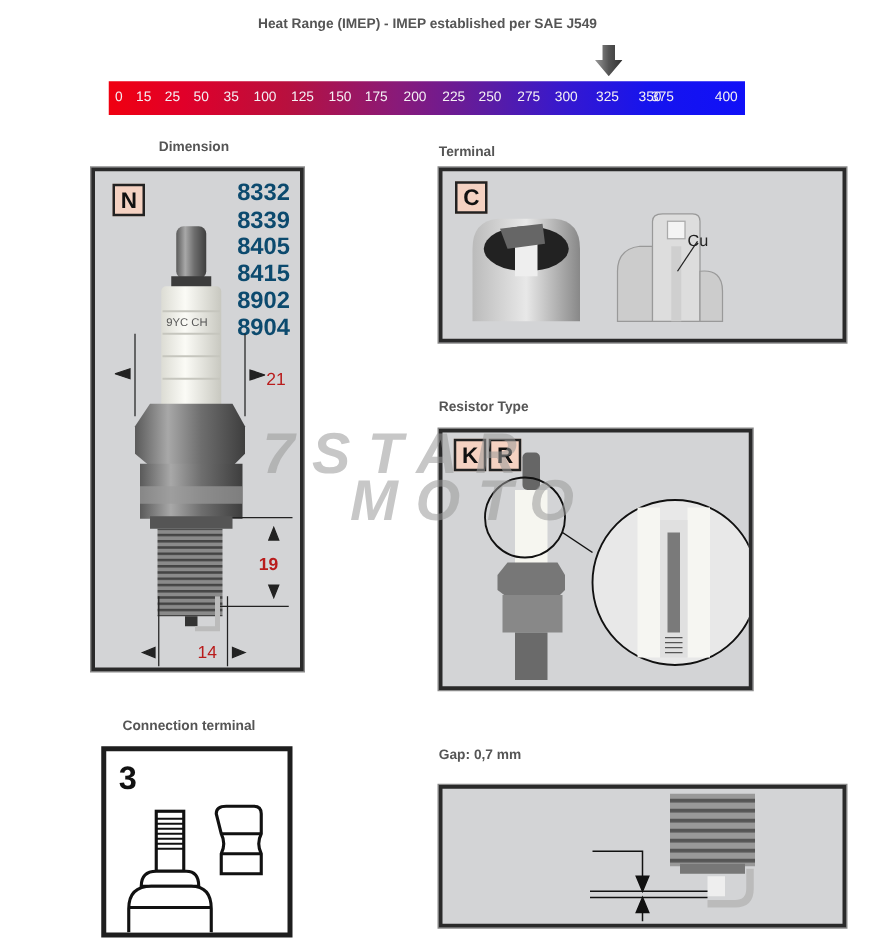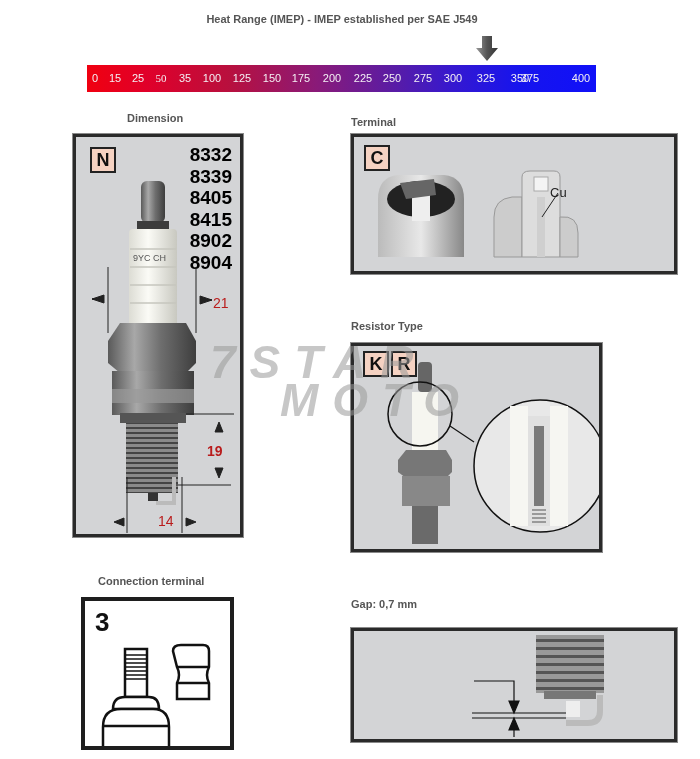--- a/index.html
+++ b/index.html
@@ -6,21 +6,21 @@
   body { width:700px; height:759px; position:relative; overflow:hidden; font-family:"Liberation Sans", sans-serif; }
   .abs { position:absolute; }
   .title { color:#555555; font-size:11px; font-weight:bold; }
   .heat-title { left:0; width:700px; top:13px; text-align:center; left:-8px; }
   .heat-bar { left:87px; top:65px; width:509px; height:27px;
     background:linear-gradient(to right,#f00010 0%,#e0002a 12%,#b8103e 28%,#8a1a78 45%,#5a1ca4 60%,#3518d0 72%,#1614ee 85%,#1010f8 100%); }
   .heat-bar .tick { position:absolute; top:7px; color:#f4f0f4; font-size:11px; transform:translateX(-50%); }
   .heat-arrow { left:476px; top:36px; width:22px; height:25px; }
   .box { border:3px solid #2a2a2a; box-shadow:0 0 0 1px #8a8a8a; background:#d3d4d6; box-sizing:border-box; }
   .letter { position:absolute; width:22px; height:22px; border:2px solid #222; background:#f5d2c2; color:#111; font-weight:bold; font-size:18px; line-height:22px; text-align:center; box-sizing:content-box; }
-  .part-list { position:absolute; right:8px; top:7px; color:#000000; font-weight:bold; font-size:19px; line-height:21.5px; text-align:right; }
+  .part-list { position:absolute; right:8px; top:7px; color:#0c4a6e; font-weight:bold; font-size:19px; line-height:21.5px; text-align:right; }
   .dim-label { position:absolute; color:#b91c1c; font-size:14px; }
   .watermark { left:200px; top:338px; width:360px; height:80px; pointer-events:none; }
 </style>
 </head>
 <body>
 
 <div class="abs title heat-title">Heat Range (IMEP) - IMEP established per SAE J549</div>
 
 <svg class="abs heat-arrow" viewBox="0 0 22 25">
   <defs>
@@ -30,21 +30,21 @@
         <stop offset="1" stop-color="#333"></stop>
       </linearGradient>
     </defs>
   <path d="M6 0 H16 V12 H22 L11 25 L0 12 H6 Z" fill="url(#ag)"></path>
 </svg>
 
 <div class="abs heat-bar" id="heatbar">
     <span class="tick" style="left: 8px;">0</span>
     <span class="tick" style="left: 28px;">15</span>
     <span class="tick" style="left: 51px; text-align: right;">25</span>
-    <span class="tick" style="left: 74px; font-family: Liberation Serif, serif;">50</span>
+    <span class="tick" style="left: 74px;">50</span>
     <span class="tick" style="left: 98px;">35</span>
     <span class="tick" style="left: 125px;">100</span>
     <span class="tick" style="left: 155px;">125</span>
     <span class="tick" style="left: 185px;">150</span>
     <span class="tick" style="left: 214px;">175</span>
     <span class="tick" style="left: 245px;">200</span>
     <span class="tick" style="left: 276px; text-align: center;">225</span>
     <span class="tick" style="left: 305px;">250</span>
     <span class="tick" style="left: 336px;">275</span>
     <span class="tick" style="left: 366px;">300</span>

